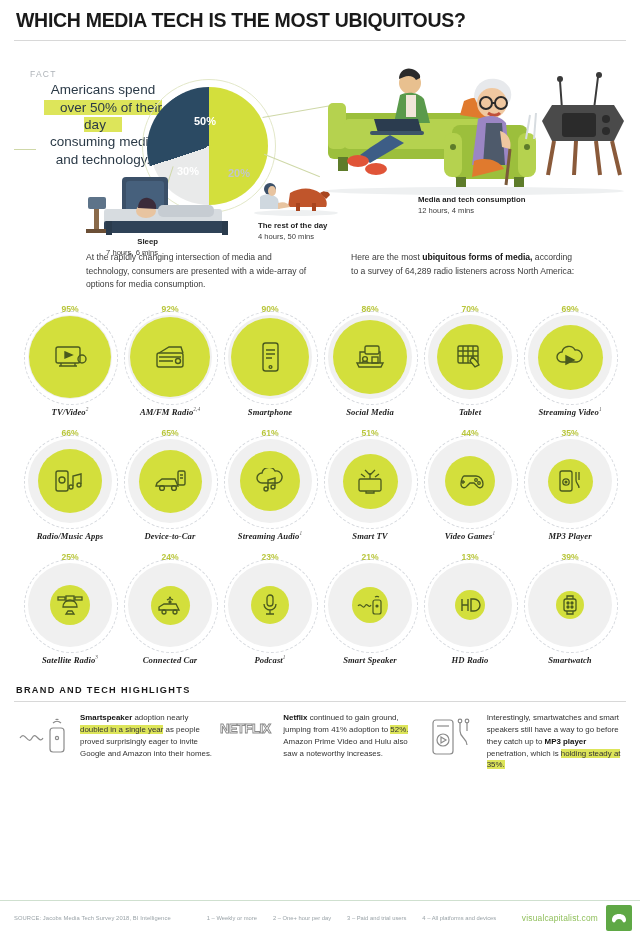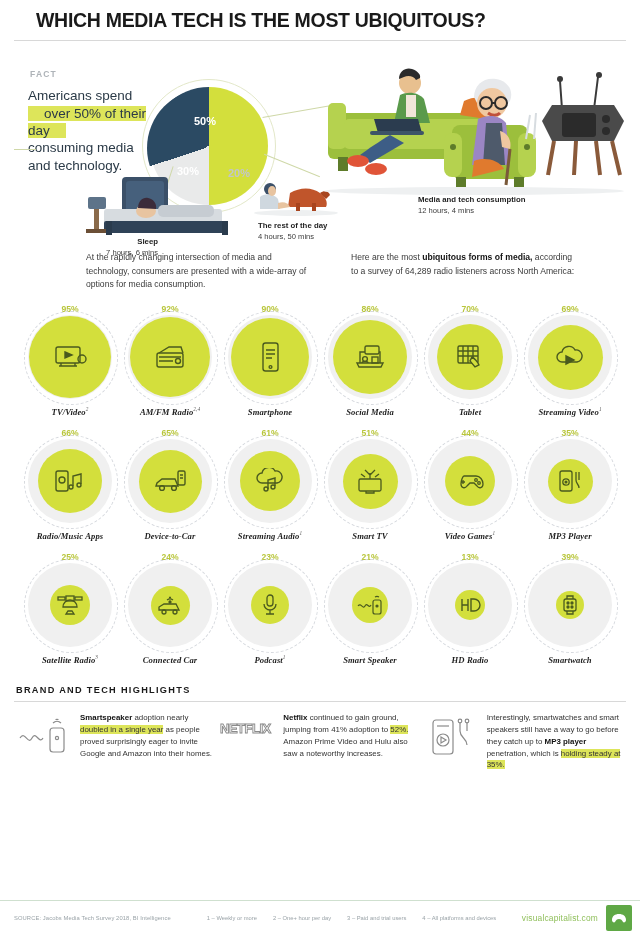--- a/index.html
+++ b/index.html
@@ -7,34 +7,34 @@
     width: 640px; height: 934px;
     background: #ffffff;
     font-family: "Liberation Sans", sans-serif;
     color: #2b2b2b;
     position: relative;
     overflow: hidden;
   }
   .page { width: 640px; height: 934px; position: relative; padding: 0 14px; }
 
   
-  .header { padding: 10px 0 4px 2px; margin-left: 20px; }
+  .header { padding: 10px 0 4px 2px; }
   .title {
     font-size: 19.5px; font-weight: bold; letter-spacing: -0.3px;
     color: #1a1a1a; line-height: 1.05;
   }
   .subtitle { font-size: 11.5px; color: #3d3d3d; margin-top: 3px; letter-spacing: -0.1px; }
   .rule { height: 1px; background: #d8d8d8; margin-top: 6px; }
 
   
   .factblock { position: relative; height: 196px; margin-top: 4px; }
-  .fact-label { font-size: 8.5px; color: #aeb3b8; letter-spacing: 1.2px; font-weight: bold;
+  .fact-label { font-size: 8.5px; color: #aeb3b8; letter-spacing: 1.2px; font-weight: normal;
                 position: absolute; left: 16px; top: 24px; }
-  .fact-text { position: absolute; left: 14px; top: 42px; width: 150px;
-               font-size: 13.5px; line-height: 1.28; color: #2b3a47; font-weight: 500; }
+  .fact-text { position: absolute; left: 14px; top: 36px; width: 150px;
+               font-size: 13.5px; line-height: 1.28; color: #2b3a47; font-weight: 500; text-align: center; }
   .fact-text .hl { background: #dde55a; padding: 0 16px; }
 
   
   .pie-wrap { position: absolute; left: 136px; top: 42px; width: 118px; height: 118px; }
   .pie-ring { position: absolute; left: -8px; top: -8px; width: 134px; height: 134px;
               border-radius: 50%; border: 1.5px solid #e3e8c9; }
   .pie { position: absolute; width: 118px; height: 118px; border-radius: 50%;
          background:
            conic-gradient(from 0deg,
              #d3df3c 0deg 180deg,

